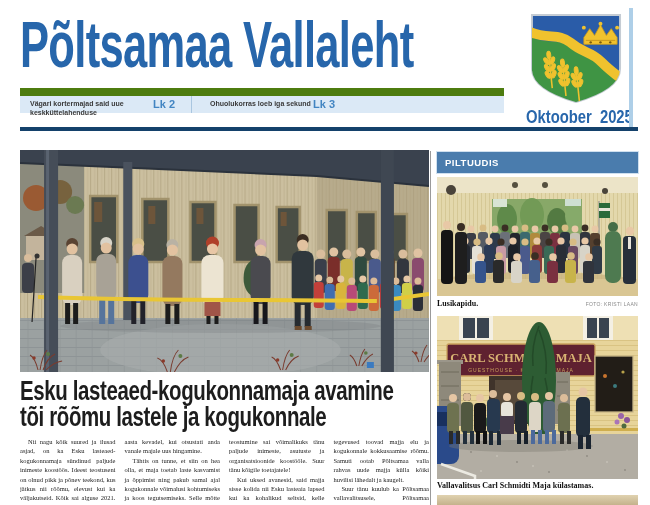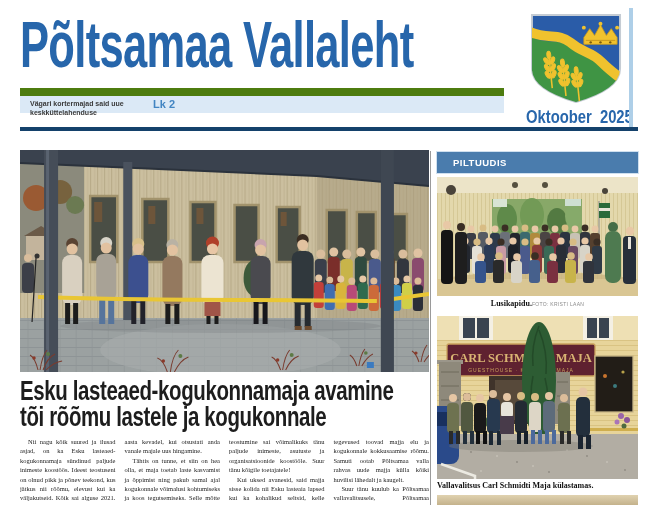--- a/index.html
+++ b/index.html
@@ -36,24 +36,24 @@
   .headline span{display:block;white-space:nowrap;}
   .body-text{position:absolute;left:20px;top:437px;width:409px;height:68px;overflow:hidden;
     column-count:4;column-gap:9px;column-fill:auto;
     font-family:"Liberation Serif",serif;font-size:6.5px;line-height:9.4px;
     text-align:justify;color:#1b1b1b;}
   .body-text p{margin:0;text-indent:8px;}
 
   
   .sidebar-bar{position:absolute;left:437px;top:152px;width:201px;height:21px;background:#4a7cad;
     color:#fff;font-size:9.5px;font-weight:bold;letter-spacing:0.5px;line-height:21px;
-    padding-left:16px;box-sizing:border-box;outline:1px solid #cfe0ef;}
+    padding-left:8px;box-sizing:border-box;outline:1px solid #cfe0ef;}
   .sb-photo1{position:absolute;left:437px;top:177px;width:201px;height:119px;overflow:hidden;}
   .caption-row{position:absolute;left:437px;top:299px;width:201px;display:flex;
-    justify-content:center;align-items:baseline;}
+    justify-content:space-between;align-items:baseline;}
   .caption{font-family:"Liberation Serif",serif;font-weight:bold;font-size:8px;color:#111;}
   .credit{font-size:5px;color:#8a8a8a;letter-spacing:0.3px;}
   .sb-photo2{position:absolute;left:437px;top:316px;width:201px;height:163px;overflow:hidden;}
   .caption2{position:absolute;left:437px;top:481px;width:201px;
     font-family:Liberation Serif, serif;font-weight:bold;font-size:8px;color:#111;}
   .sb-photo3{position:absolute;left:437px;top:495px;width:201px;height:10px;
     background:linear-gradient(180deg,#e0d2b0,#c4b28c);}
   svg{display:block;}
 </style>
 </head>
@@ -116,20 +116,24 @@
     </g>
   </svg>
 
   <div class="issue-date">Oktoober 2025</div>
   <div class="edge-strip"></div>
 
   <div class="teaser-bar">
     <div class="teaser t1">
       <div class="teaser-text">Vägari kortermajad said uue keskküttelahenduse</div>
       <div class="teaser-page">Lk 2</div>
+    </div>
+    <div class="teaser t2">
+      <div class="teaser-text">Ohuolukorras loeb iga sekund</div>
+      <div class="teaser-page">Lk 3</div>
     </div>
   </div>
   <div class="header-rule"></div>
 
   <div class="lead-photo">
     <svg width="100%" height="100%" viewBox="0 0 408 222" preserveAspectRatio="none">
       <defs>
         <pattern id="wood" width="7" height="40" patternUnits="userSpaceOnUse">
           <rect width="7" height="40" fill="#cbbf9f"></rect>
           <rect x="0" width="1" height="40" fill="#b6a987"></rect>

